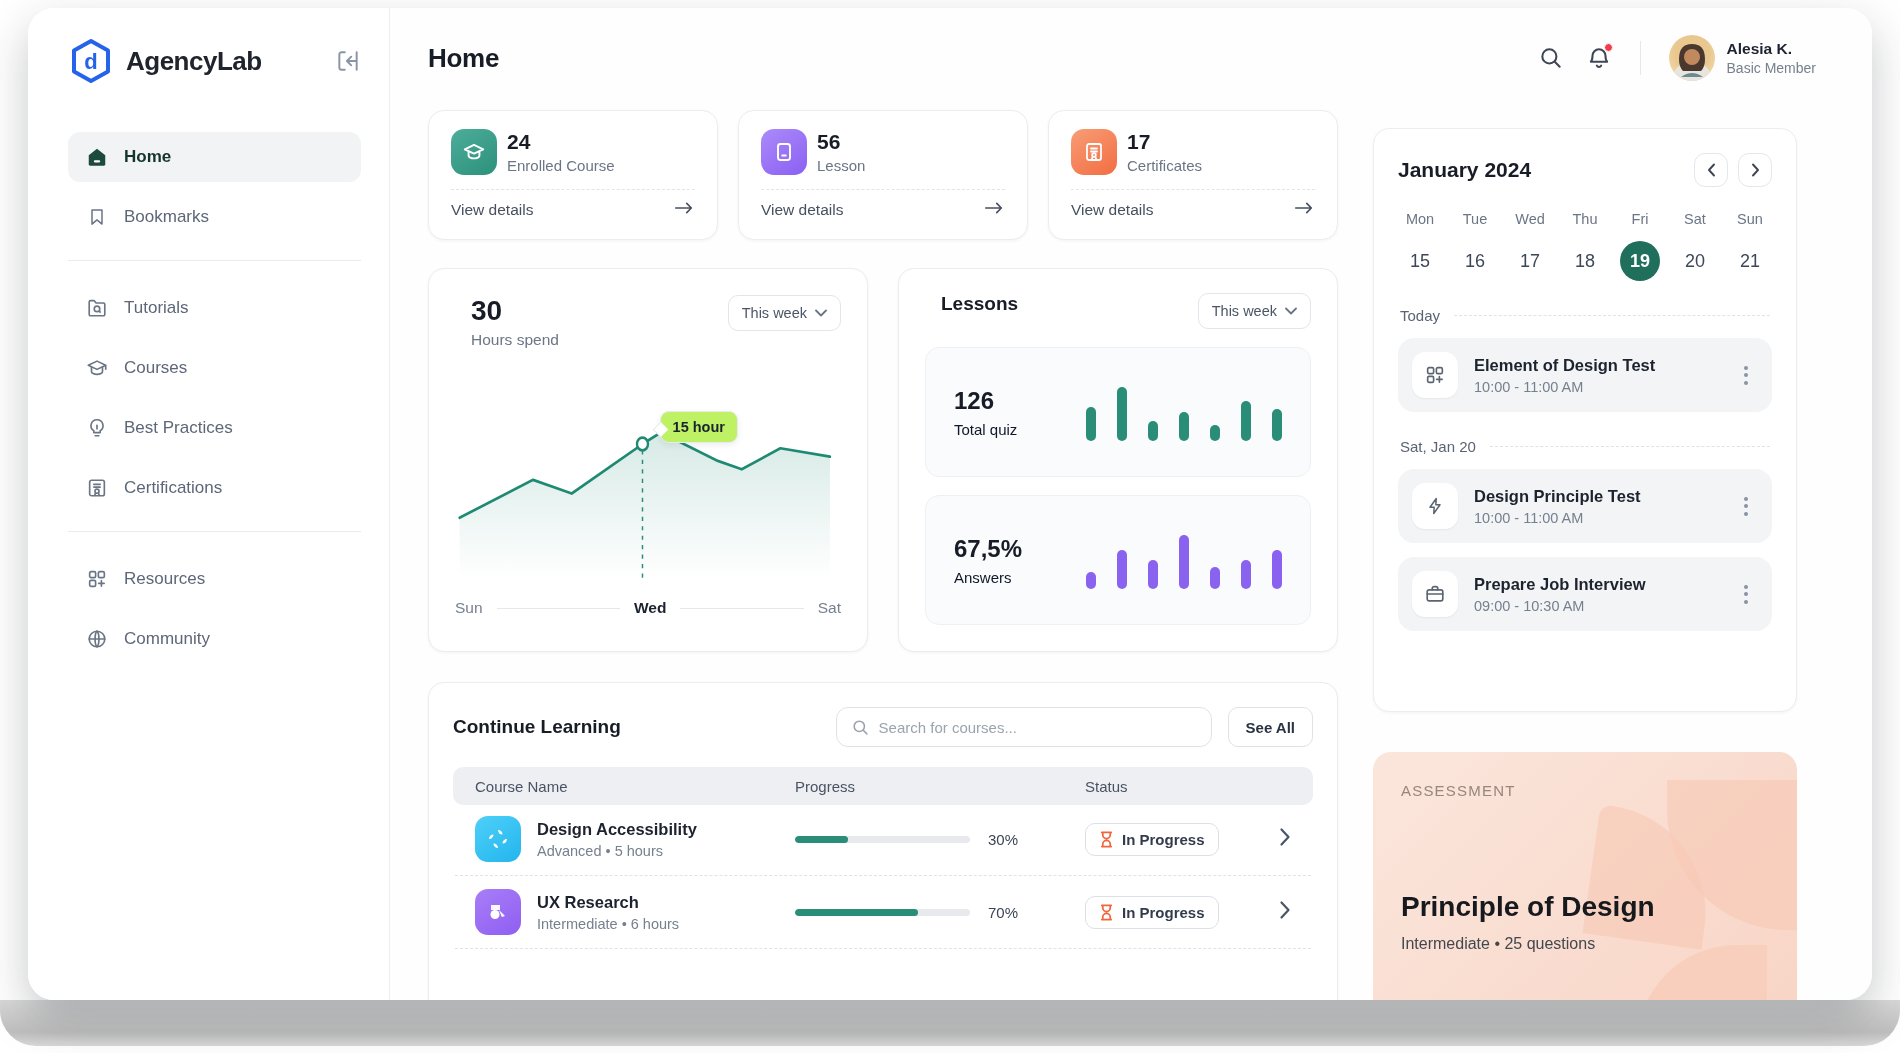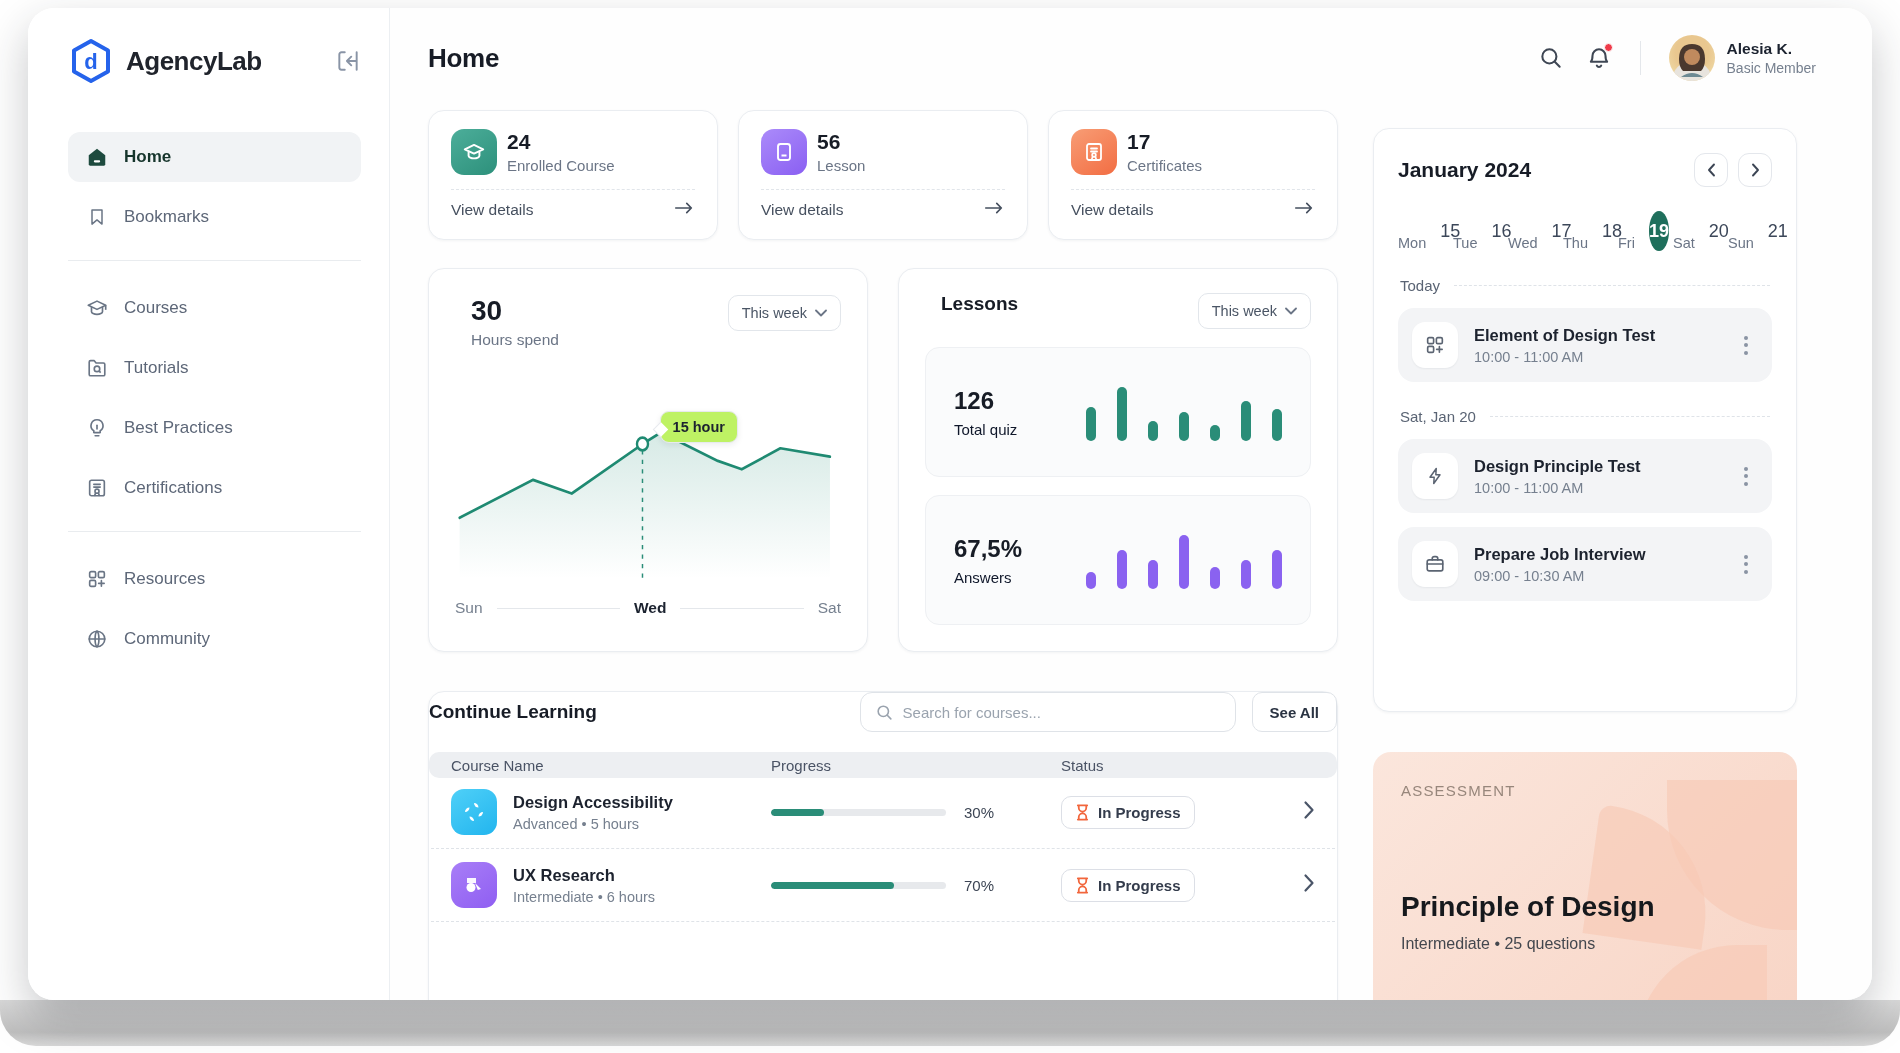--- a/index.html
+++ b/index.html
@@ -82,29 +82,29 @@
   .mini-card { background:#fafbfc; border:1px solid #eef0f3; border-radius:14px; height:130px; margin-top:18px;
                padding:24px 28px; display:flex; align-items:center; }
   .mini-val { font-size:24px; font-weight:800; color:#171c26; }
   .mini-label { font-size:15px; color:#0f172a; margin-top:6px; }
   .bars { margin-left:auto; display:flex; align-items:flex-end; gap:21px; height:58px; }
   .bar { width:10px; border-radius:6px; }
   .bar.teal { background:#2a8d78; }
   .bar.purple { background:#8a62f0; }
 
   
-  .learning-card { margin-top:39px; height:340px; }
+  .learning-card { margin-top:30px; height:340px; padding:24px; }
   .learn-head { display:flex; align-items:center; gap:16px; }
   .search-box { margin-left:auto; width:376px; height:40px; border:1px solid #dfe3e8; border-radius:12px;
                 display:flex; align-items:center; padding:0 14px; gap:9px; color:#9aa3ae; background:#fff; }
   .search-box input { border:none; outline:none; flex:1; font-size:15px; color:#3c4554; font-family:inherit; background:transparent; }
   .search-box input::placeholder { color:#9aa3ae; }
   .see-all { height:40px; padding:0 17px; border:1px solid #dfe3e8; border-radius:10px; background:#fff;
              font-size:15px; font-weight:600; color:#2a3342; display:flex; align-items:center; cursor:pointer; }
-  .thead { display:flex; align-items:center; height:26px; background:#edeff2; border-radius:10px; margin-top:20px;
+  .thead { display:flex; align-items:center; height:38px; background:#edeff2; border-radius:10px; margin-top:20px;
            font-size:15px; color:#4a5365; padding:0 22px; }
   .c-name { width:320px; } .c-prog { width:290px; } .c-status { width:190px; }
   .trow { display:flex; align-items:center; height:68px; padding:0 22px; }
   .row-divider { border-top:1.5px dashed #dfe3e8; margin:2px 2px; }
   .course-cell { width:320px; display:flex; align-items:center; gap:16px; }
   .course-tile { width:46px; height:46px; border-radius:13px; display:flex; align-items:center; justify-content:center; }
   .tile-cyan { background:linear-gradient(145deg,#4fd0f8,#22b5ee); }
   .tile-viol { background:linear-gradient(145deg,#a87ef7,#8f5ef2); }
   .course-title { font-size:16.5px; font-weight:700; color:#1c222e; }
   .course-meta { font-size:14.5px; color:#76808f; margin-top:4px; }
@@ -118,21 +118,21 @@
   .row-chevron { margin-left:auto; color:#4a5568; cursor:pointer; }
 
   
   .calendar-card { height:584px; padding:24px; }
   .cal-head { display:flex; align-items:center; }
   .cal-month { font-size:21px; font-weight:800; color:#171c26; }
   .cal-nav { margin-left:auto; display:flex; gap:10px; }
   .cal-nav-btn { width:34px; height:34px; border:1px solid #e4e7ec; border-radius:11px; background:#fff;
                  display:flex; align-items:center; justify-content:center; color:#3c4554; cursor:pointer; }
   .days-row { display:flex; justify-content:space-between; margin-top:24px; }
-  .day-col { width:44px; display:flex; flex-direction:row; align-items:flex-end; gap:14px; }
+  .day-col { width:44px; display:flex; flex-direction:column; align-items:center; gap:14px; }
   .dow { font-size:14.5px; color:#6b7586; }
   .dnum { font-size:18px; color:#3c4759; width:40px; height:40px; display:flex; align-items:center; justify-content:center; cursor:pointer; }
   .dnum.sel { background:#1f6f5c; color:#fff; border-radius:50%; font-weight:700; }
   .group-row { display:flex; align-items:center; gap:14px; margin:26px 2px 14px; font-size:15px; color:#5a6474; }
   .group-row .dash { flex:1; border-top:1.5px dashed #dfe3e8; }
   .event { background:#f3f4f6; border-radius:16px; padding:14px; display:flex; align-items:center; gap:16px; margin-bottom:14px; }
   .event-tile { width:46px; height:46px; background:#fff; border-radius:13px; display:flex; align-items:center; justify-content:center;
                 color:#5b6472; box-shadow:0 1px 2px rgba(20,30,50,.06); }
   .event-title { font-size:16.5px; font-weight:700; color:#1c222e; }
   .event-time { font-size:14.5px; color:#76808f; margin-top:4px; }
@@ -190,36 +190,36 @@
             </svg>
         </span>
         <span>Bookmarks</span>
       </div>
 
       <div class="nav-divider"></div>
 
       <div class="nav-item">
         <span class="nicon">
           <svg width="22" height="22" viewBox="0 0 24 24" fill="none" stroke="#6a7585" stroke-width="1.8" stroke-linejoin="round">
+              <path d="M3.5 7 v-1.5 a1.5 1.5 0 0 1 1.5 -1.5 h4 l2 2.5 h8 a1.5 1.5 0 0 1 1.5 1.5 v11 a1.5 1.5 0 0 1 -1.5 1.5 h-14 A1.5 1.5 0 0 1 3.5 19 Z"></path>
+              <circle cx="12" cy="13" r="3"></circle>
+              <path d="M14.2 15.2 l1.8 1.8"></path>
+            </svg>
+        </span>
+        <span>Tutorials</span>
+      </div>
+      <div class="nav-item">
+        <span class="nicon">
+          <svg width="22" height="22" viewBox="0 0 24 24" fill="none" stroke="#6a7585" stroke-width="1.8" stroke-linejoin="round">
               <path d="M2.5 9 L12 4.5 L21.5 9 L12 13.5 Z"></path>
               <path d="M6 11 v5 c0 1.5 2.7 3 6 3 s6 -1.5 6 -3 v-5"></path>
               <path d="M21.5 9 v5"></path>
             </svg>
         </span>
         <span>Courses</span>
-      </div>
-      <div class="nav-item">
-        <span class="nicon">
-          <svg width="22" height="22" viewBox="0 0 24 24" fill="none" stroke="#6a7585" stroke-width="1.8" stroke-linejoin="round">
-              <path d="M3.5 7 v-1.5 a1.5 1.5 0 0 1 1.5 -1.5 h4 l2 2.5 h8 a1.5 1.5 0 0 1 1.5 1.5 v11 a1.5 1.5 0 0 1 -1.5 1.5 h-14 A1.5 1.5 0 0 1 3.5 19 Z"></path>
-              <circle cx="12" cy="13" r="3"></circle>
-              <path d="M14.2 15.2 l1.8 1.8"></path>
-            </svg>
-        </span>
-        <span>Tutorials</span>
       </div>
       <div class="nav-item">
         <span class="nicon">
           <svg width="22" height="22" viewBox="0 0 24 24" fill="none" stroke="#6a7585" stroke-width="1.8" stroke-linecap="round" stroke-linejoin="round">
               <path d="M12 3 a6.5 6.5 0 0 1 3.5 12 v2 h-7 v-2 A6.5 6.5 0 0 1 12 3 Z"></path>
               <path d="M10 20.5 h4"></path>
               <path d="M12 9 v4"></path>
             </svg>
         </span>
         <span>Best Practices</span>

